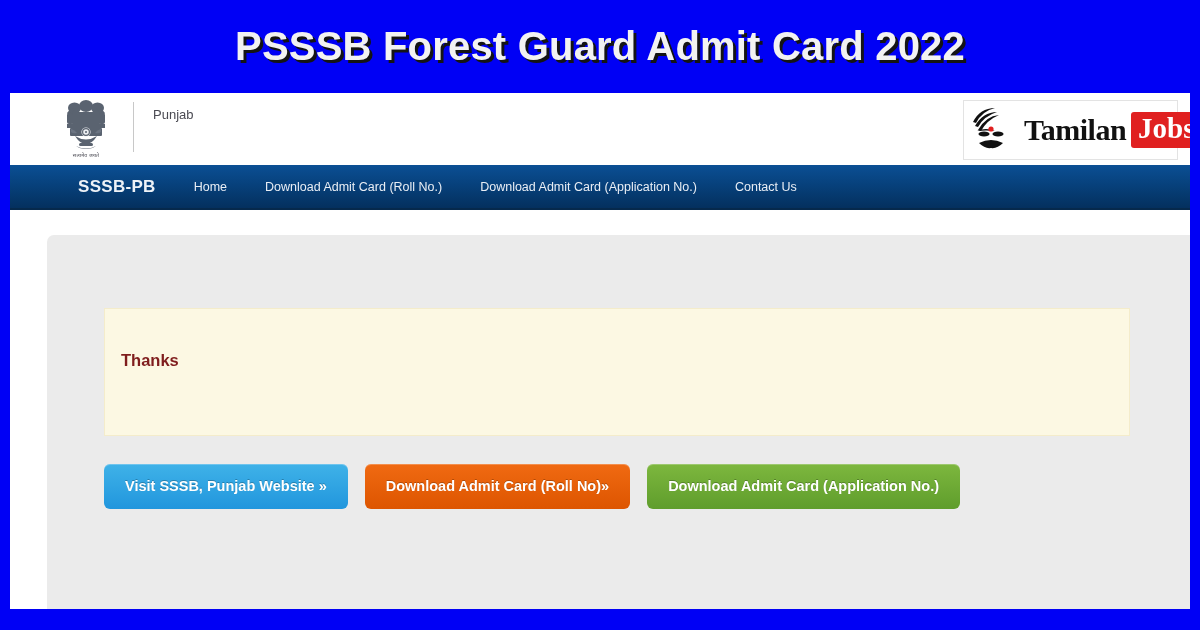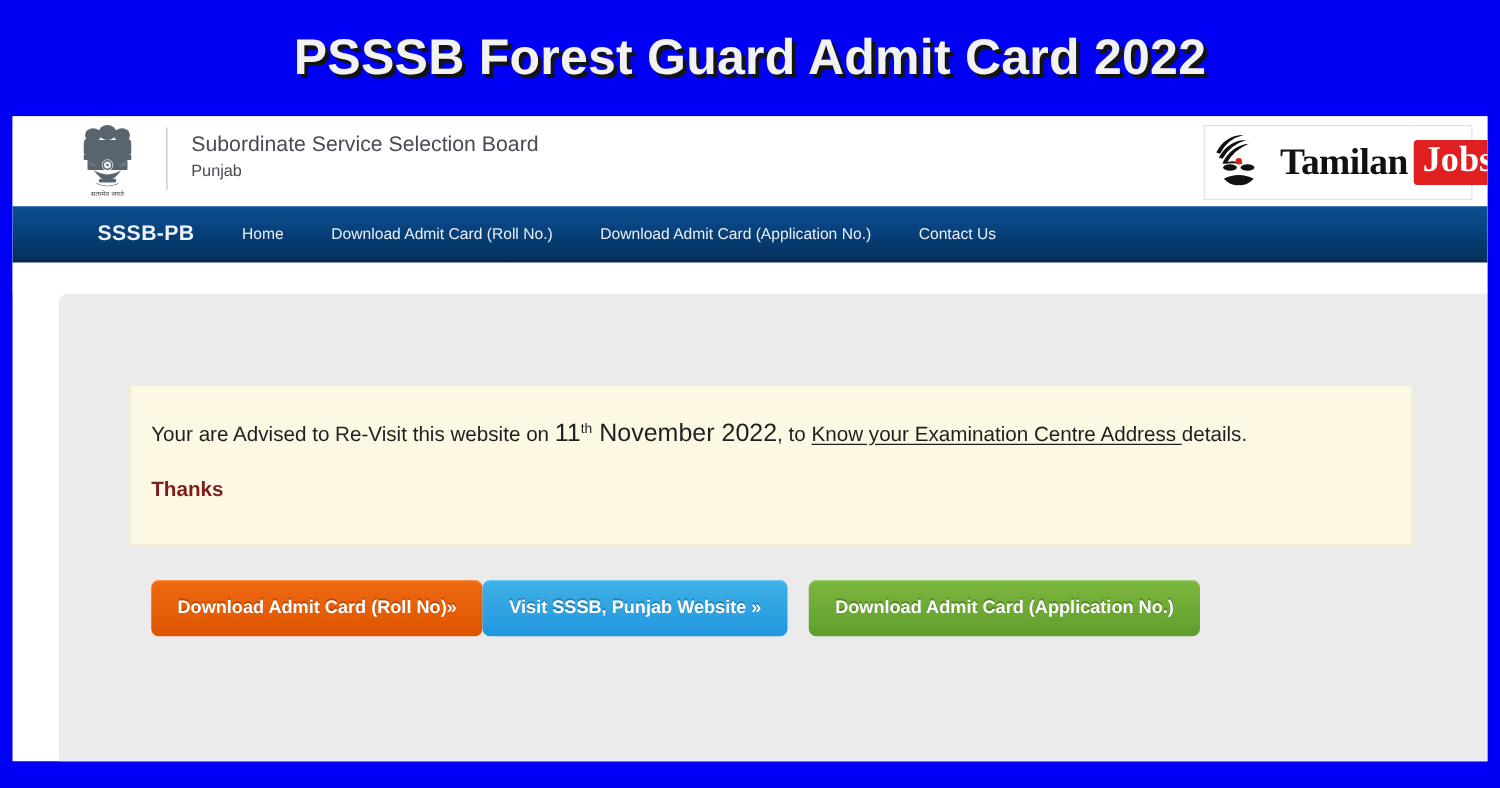--- a/index.html
+++ b/index.html
@@ -180,21 +180,20 @@
             <rect x="21" y="46" width="14" height="3" rx="1.5"></rect>
             <path d="M18 49 q10 5 20 0 q-4 3 -10 3 q-6 0 -10 -3 z"></path>
           </g>
         </svg>
         <div class="motto">सत्यमेव जयते</div>
       </div>
 
       <div class="hdr-divider"></div>
 
       <div class="hdr-text">
-        <div class="hdr-line1">Subordinate Service Selection Board</div>
         <div class="hdr-line2">Punjab</div>
       </div>
 
       <div class="tamilan-logo">
         <div class="tl-face">
           <svg viewBox="0 0 52 48" width="52" height="48">
             <g fill="#111111">
 
               <path d="M3 16 q7 -14 22 -14 q-13 3 -19 15 z"></path>
               <path d="M5 20 q8 -14 22 -14 q-13 4 -19 15 z"></path>
@@ -224,27 +223,26 @@
     </div>
 
     <div class="content-gap"></div>
 
     <div class="panel">
       <div class="panel-inner">
 
 
 
         <div class="notice">
-          <div class="notice-p"><span>Your are Advised to Re-Visit this website on </span><span class="big">11</span><sup>th</sup><span class="big"> November 2022</span><span>, to </span><u>Know your Examination Centre Address </u><span>details.</span></div>
           <div class="notice-thanks">Thanks</div>
         </div>
 
         <div class="btn-row">
+          <button class="btn btn-blue">Visit SSSB, Punjab Website »</button>
           <button class="btn btn-orange">Download Admit Card (Roll No)»</button>
-          <button class="btn btn-blue">Visit SSSB, Punjab Website »</button>
           <button class="btn btn-green">Download Admit Card (Application No.)</button>
         </div>
 
       </div>
     </div>
 
 
   </div>
 </div>
 

